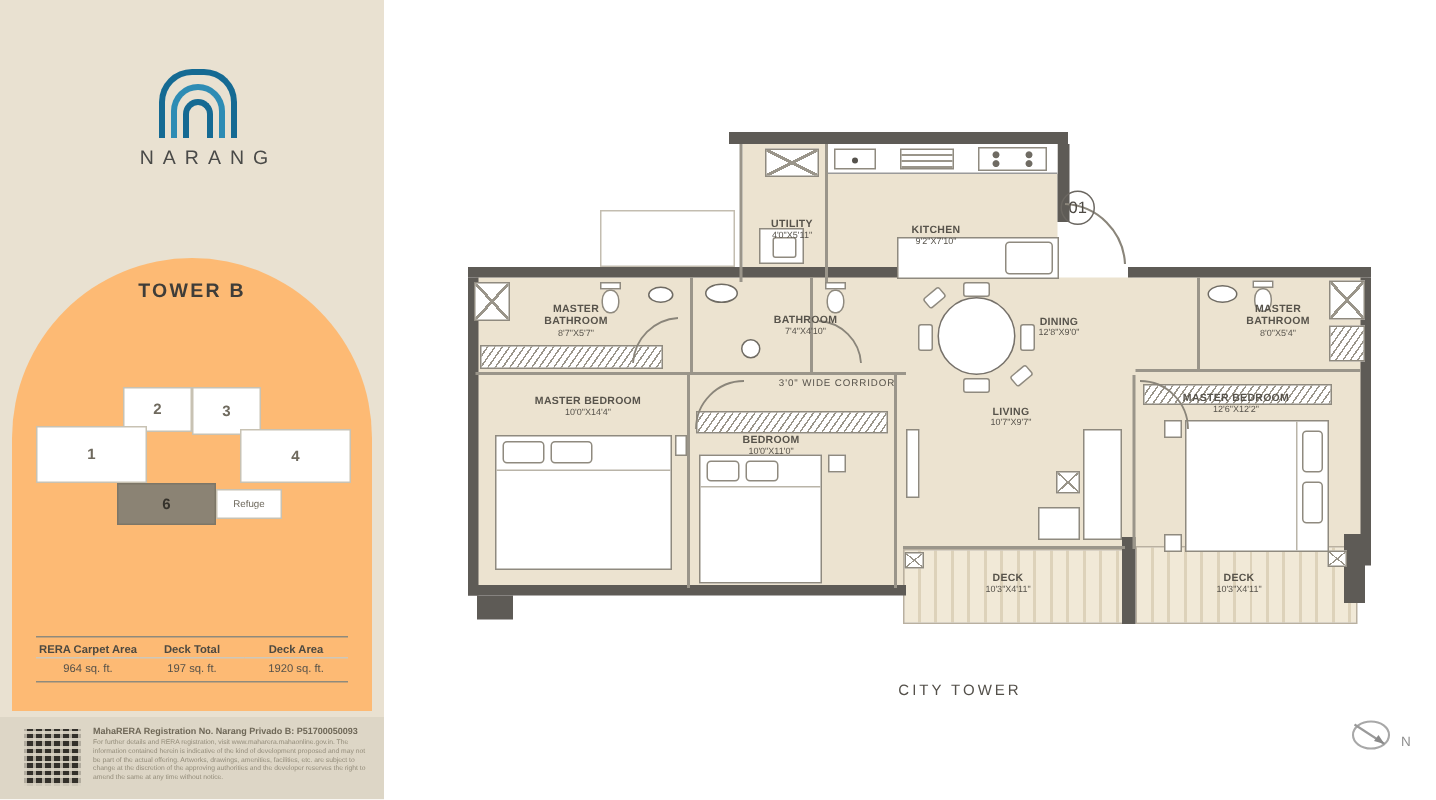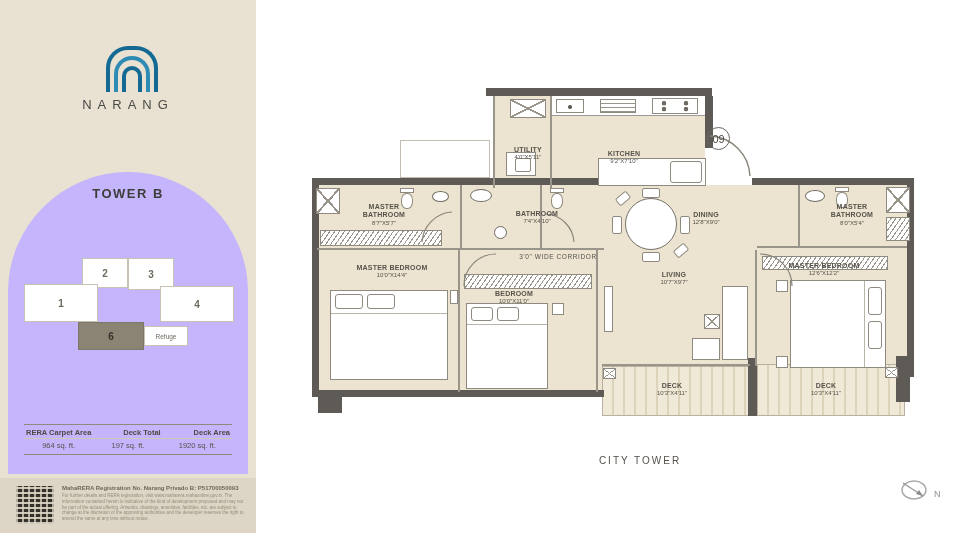--- a/index.html
+++ b/index.html
@@ -1,31 +1,31 @@
 <!DOCTYPE html>
 <html><head>
 <meta charset="utf-8">
 <style>
   html,body{margin:0;padding:0;background:#fff;font-family:"Liberation Sans",sans-serif;}
   .canvas{position:relative;width:957px;height:533px;background:#ffffff;overflow:hidden;}
   
   .sidebar{position:absolute;left:0;top:0;width:256px;height:533px;background:#e9e1d1;}
   .arch{position:absolute;border-style:solid;border-bottom:none;border-radius:22px 22px 0 0;}
-  .brand-top{position:absolute;left:0;width:256px;text-align:center;font-size:13px;letter-spacing:6px;color:#4a4a48;}
+  .brand-top{position:absolute;left:11px;width:256px;text-align:center;font-size:13px;letter-spacing:6px;color:#4a4a48;}
   .brand-bottom{position:absolute;left:0;width:256px;text-align:center;font-size:23px;letter-spacing:3px;color:#3b3b39;}
-  .card{position:absolute;left:8px;top:172px;width:240px;height:302px;background:#c4b5fd;border-radius:120px 120px 0 0;text-decoration:underline;}
+  .card{position:absolute;left:8px;top:172px;width:240px;height:302px;background:#fdba74;border-radius:120px 120px 0 0;text-decoration:underline;}
   .tower-title{position:absolute;left:0;width:240px;text-align:center;font-size:13px;font-weight:700;letter-spacing:1.5px;color:#3f3d39;}
   .tower-sub{position:absolute;left:0;width:240px;text-align:center;font-size:8.5px;letter-spacing:1.2px;color:#6b675e;}
   .kp{position:absolute;left:12px;top:80px;width:216px;height:135px;}
   .kp-unit{position:absolute;background:#fff;border:1px solid #c8c2b3;display:flex;align-items:center;justify-content:center;font-size:10px;font-weight:700;color:#6f6a5e;}
   .kp-unit.hl{background:#8b8374;border-color:#7d7667;color:#35322b;}
   .kp-refuge{position:absolute;background:#fff;border:1px solid #c8c2b3;display:flex;align-items:center;justify-content:center;font-size:6.5px;color:#6f6a5e;}
   .atable{position:absolute;left:16px;top:252px;width:208px;border-top:1px solid #8f8a7c;border-bottom:1px solid #8f8a7c;}
   .atable .hrow,.atable .vrow{display:flex;}
-  .atable .hcell{flex:1;text-align:right;font-size:7.5px;font-weight:700;color:#4c4941;padding:3px 2px 1px;line-height:1.2;}
+  .atable .hcell{flex:1;text-align:center;font-size:7.5px;font-weight:700;color:#4c4941;padding:3px 2px 1px;line-height:1.2;}
   .atable .vcell{flex:1;text-align:center;font-size:7.5px;color:#56524a;padding:2px 2px 4px;border-top:1px solid #cdc8bb;}
   .sfooter{position:absolute;left:0;top:478px;width:256px;height:55px;background:#ddd6c6;}
   .qr{position:absolute;left:16px;top:8px;width:38px;height:38px;background-color:#33302a;background-image:repeating-linear-gradient(0deg,rgba(221,214,198,.9) 0 2px,transparent 2px 5px),repeating-linear-gradient(90deg,rgba(221,214,198,.75) 0 2px,transparent 2px 6px);}
   .rera-line{position:absolute;left:62px;top:7px;width:186px;font-size:6px;font-weight:700;color:#6e6757;}
   .disclaimer{position:absolute;left:62px;top:15px;width:248px;font-size:6px;line-height:1.3;color:#948d7b;transform:scale(.75);transform-origin:0 0;}
   
   .plan{position:absolute;left:300px;top:88px;width:620px;height:345px;}
   .fill{position:absolute;background:#ece3d0;}
   .wall{position:absolute;background:#5e5b56;}
   .pline{position:absolute;background:#9a958a;}
@@ -215,21 +215,21 @@
     <svg class="doorarc" style="left:244px;top:124px;" width="32" height="32" viewBox="0 0 32 32">
         <path d="M2 2 A30 30 0 0 1 30 30" fill="none" stroke="#8a857a" stroke-width="1.2"></path>
       </svg>
     <svg class="doorarc" style="left:162px;top:164px;" width="36" height="36" viewBox="0 0 36 36">
         <path d="M2 34 A32 32 0 0 1 34 2" fill="none" stroke="#8a857a" stroke-width="1.2"></path>
       </svg>
     <svg class="doorarc" style="left:458px;top:164px;" width="36" height="36" viewBox="0 0 36 36">
         <path d="M34 34 A32 32 0 0 0 2 2" fill="none" stroke="#8a857a" stroke-width="1.2"></path>
       </svg>
 
-    <div class="badge" style="left:407px;top:39px;">09</div>
+    <div class="badge" style="left:407px;top:39px;">01</div>
 
     <div class="rlabel" style="left:228px;top:66px;">
       <div class="rname">UTILITY</div>
       <div class="rdims">4'0"X5'11"</div>
     </div>
     <div class="rlabel" style="left:324px;top:70px;">
       <div class="rname">KITCHEN</div>
       <div class="rdims">9'2"X7'10"</div>
     </div>
     <div class="rlabel" style="left:84px;top:127px;">

